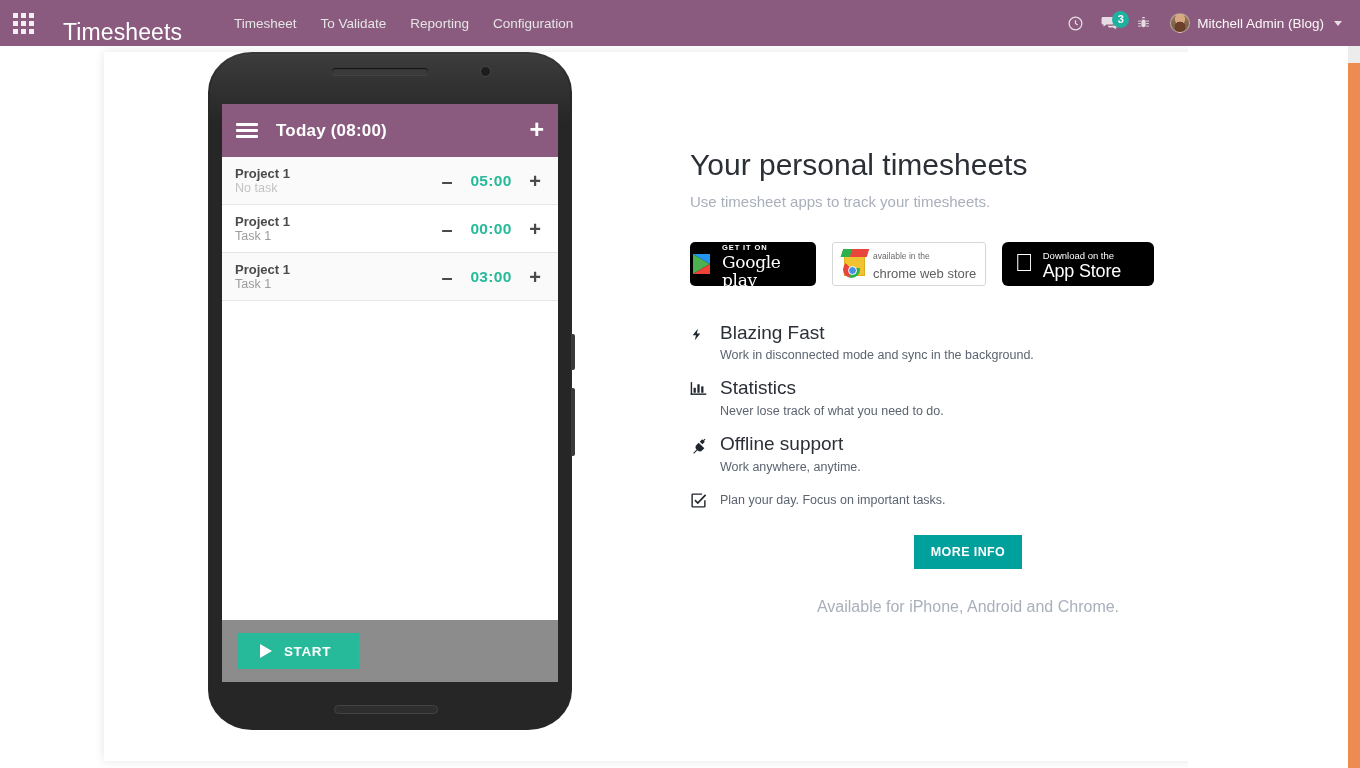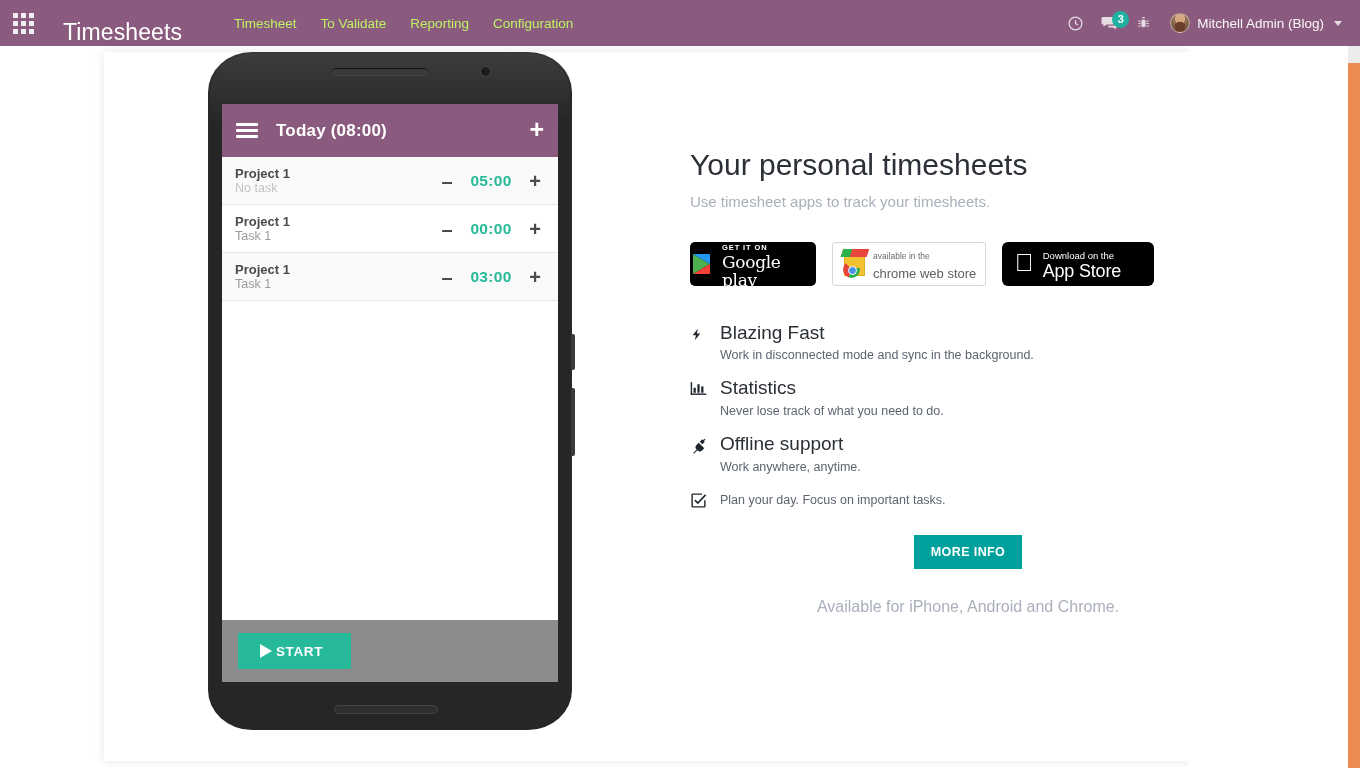--- a/index.html
+++ b/index.html
@@ -37,21 +37,21 @@
   .brand {
     font-size: 23px; font-weight: 400;
     margin-left: 17px; margin-right: 40px;
     color: #ffffff; letter-spacing: 0.1px;
     white-space: nowrap;
   }
   .menu { display: flex; align-items: center; height: 46px; }
   .menu-item {
     padding: 0 12px; height: 46px;
     display: flex; align-items: center;
-    font-size: 13.5px; color: #bef264;
+    font-size: 13.5px; color: #e5e5e5;
     cursor: pointer; white-space: nowrap;
   }
 
   .nav-right {
     margin-left: auto; display: flex; align-items: center;
     height: 46px; padding-right: 12px;
   }
   .nav-icon {
     width: 34px; height: 46px;
     display: flex; align-items: center; justify-content: center;
@@ -212,21 +212,21 @@
     letter-spacing: .3px;
   }
 
   .ts-footer {
     flex: 0 0 auto; height: 62px; background: #8c8c8c;
     display: flex; align-items: center; padding: 0 16px;
   }
   .start-btn {
     background: #26b99a; color: #ffffff;
     border: none; height: 36px; padding: 0 28px 0 22px;
-    display: flex; align-items: center; gap: 4px;
+    display: flex; align-items: center; gap: 12px;
     font-size: 13.5px; font-weight: 700; letter-spacing: .6px;
     cursor: pointer;
     font-family: "Liberation Sans", sans-serif;
   }
   .start-btn .tri {
     width: 0; height: 0;
     border-top: 7px solid transparent;
     border-bottom: 7px solid transparent;
     border-left: 12px solid #ffffff;
   }

